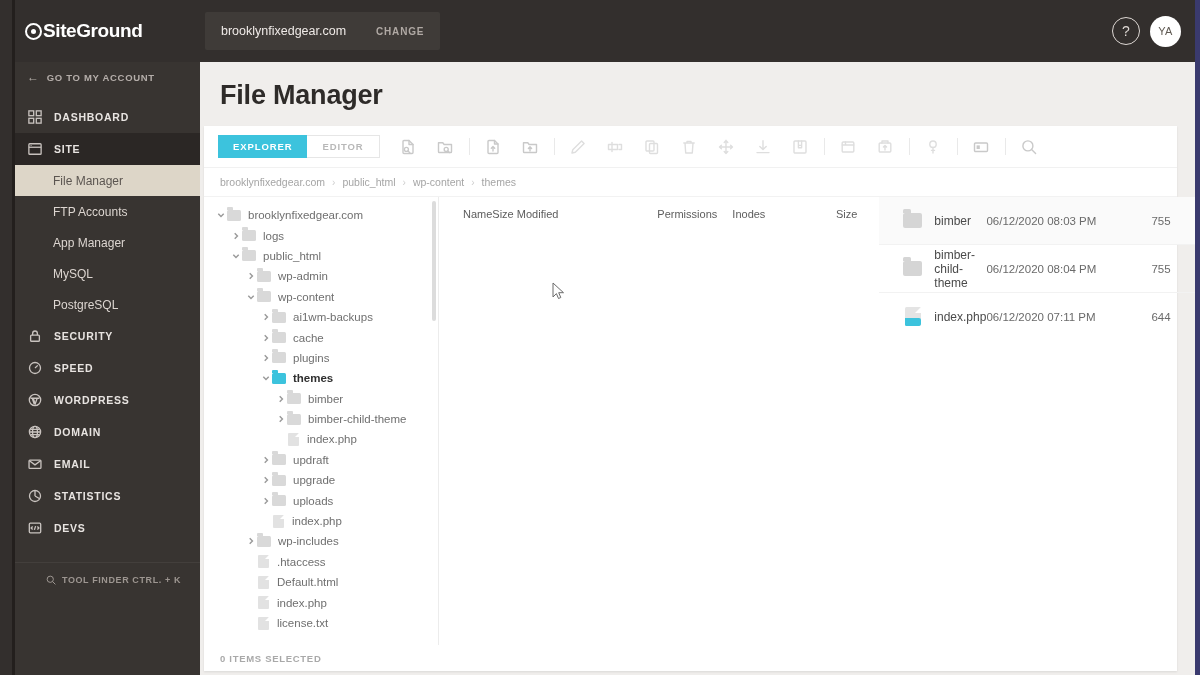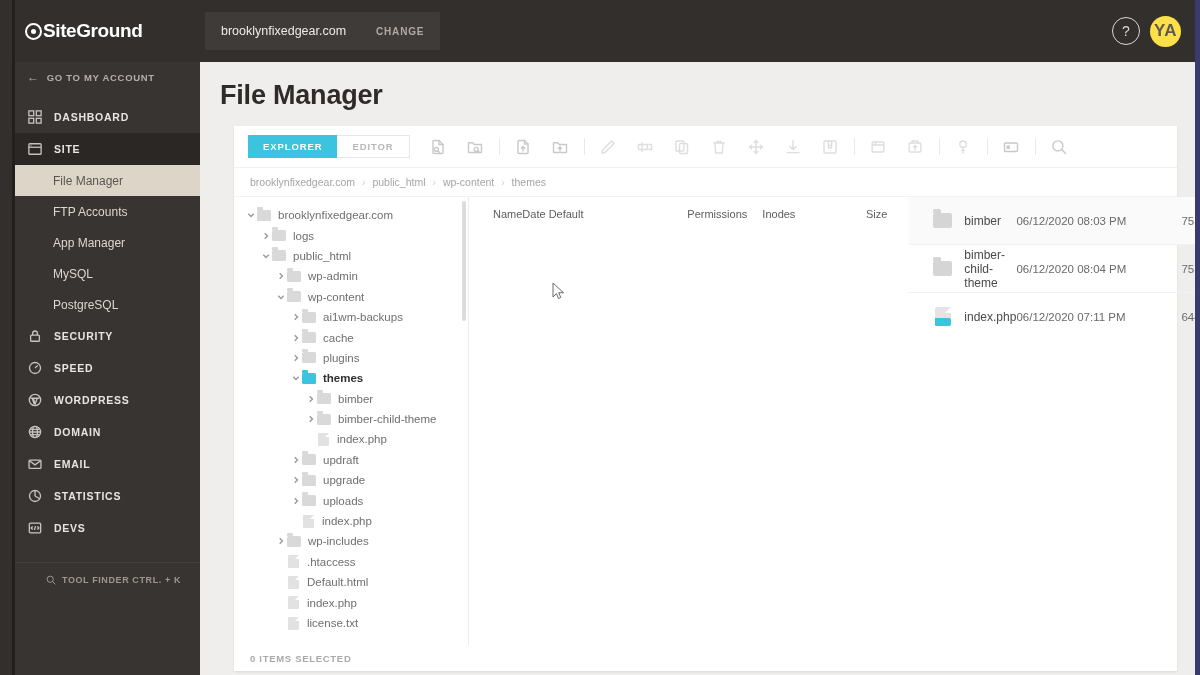--- a/index.html
+++ b/index.html
@@ -126,41 +126,41 @@
   }
   .help-btn {
     width:28px; height:28px; border-radius:50%;
     border: 1.6px solid #ded8d4;
     color:#ded8d4; font-size:14px;
     display:flex; align-items:center; justify-content:center;
     cursor:pointer;
   }
   .avatar {
     width:31px; height:31px; border-radius:50%;
-    background:#fde047; color:#5f5952;
-    font-size:17px; font-weight:bold; letter-spacing:.4px;
+    background:#ffffff; color:#5f5952;
+    font-size:11px; font-weight:normal; letter-spacing:.4px;
     display:flex; align-items:center; justify-content:center;
     cursor:pointer;
   }
 
   
   .main {
     position: absolute; left: 200px; top: 62px;
     width: 995px; height: 613px;
     background: #f0eeec;
     overflow: hidden;
   }
   .page-title {
     font-size: 27px; font-weight: bold; color: #2e2b29;
     padding: 18px 0 0 20px;
     letter-spacing: -0.2px;
   }
 
   .card {
-    margin: 15px 18px 0 34px;
+    margin: 15px 18px 0 4px;
     background: #ffffff;
     height: 545px;
     box-shadow: 0 1px 2px rgba(0,0,0,.09);
     display:flex; flex-direction:column;
   }
 
   
   .toolbar {
     height: 42px;
     display:flex; align-items:center;
@@ -767,21 +767,21 @@
             <div class="tree-row" style="padding-left: 30px;">
               <span class="caret"></span>
               <span class="t-file"></span>
               <span>license.txt</span>
             </div>
           </div>
 
         <div class="list-pane">
           <div class="list-head">
             <div class="col-name">Name</div>
-            <div class="col-date">Date Default</div>
+            <div class="col-date">Size Modified</div>
             <div class="col-perm">Permissions</div>
             <div class="col-inode">Inodes</div>
             <div class="col-size">Size</div>
           </div>
           <div id="file-rows">
               <div class="file-row hover">
                 <div class="col-name">
                   <span class="f-folder"></span>
                   <span>bimber</span>
                 </div>

